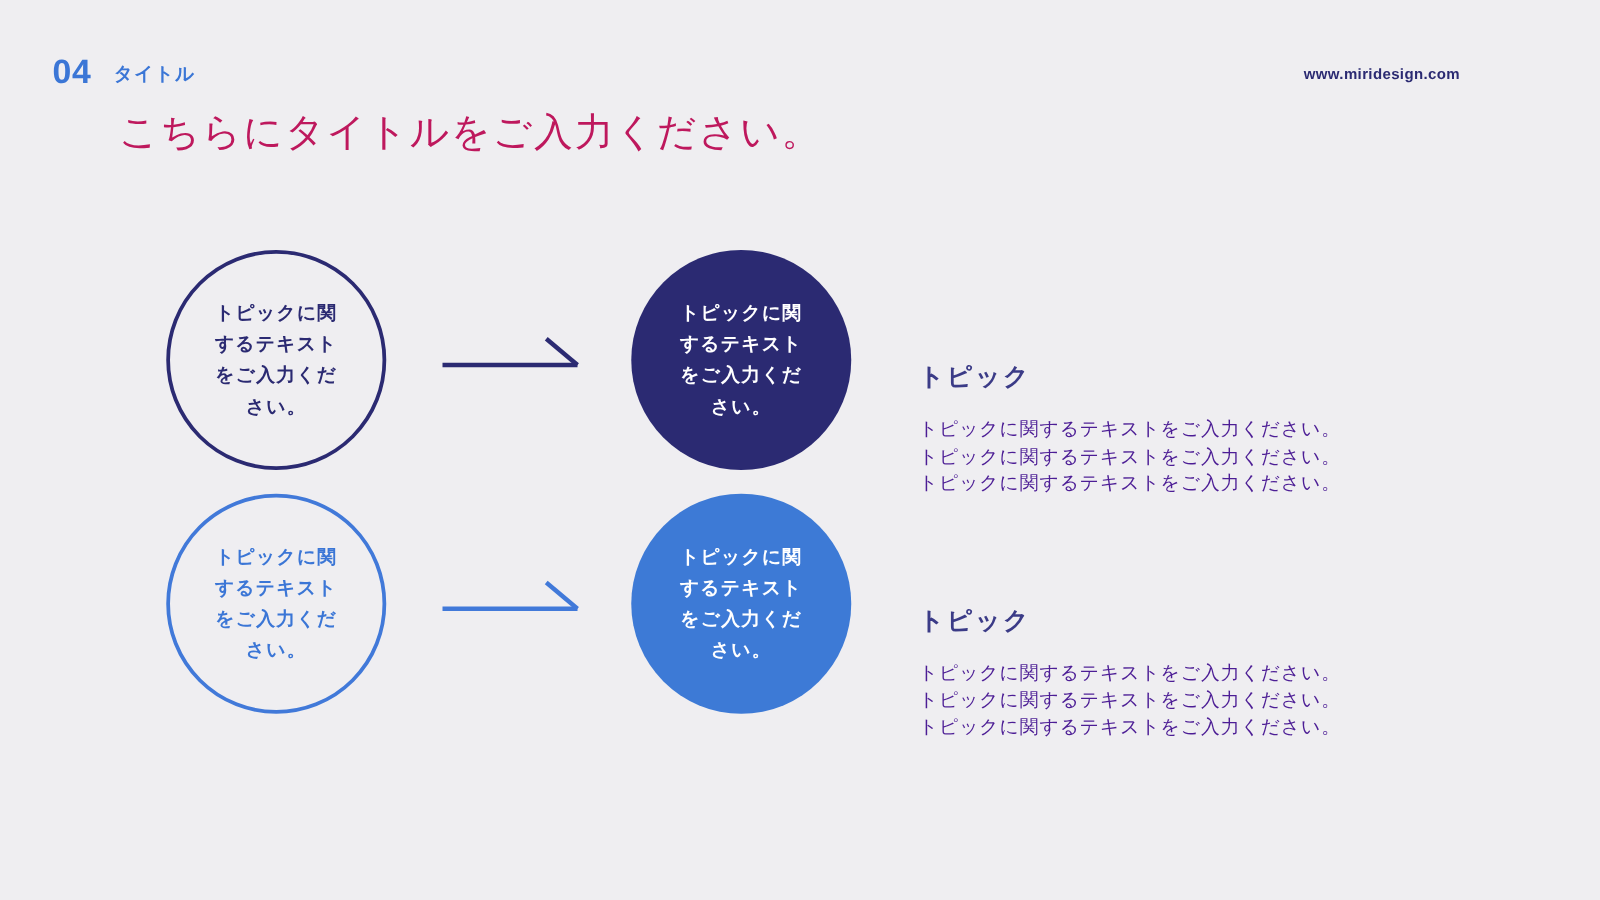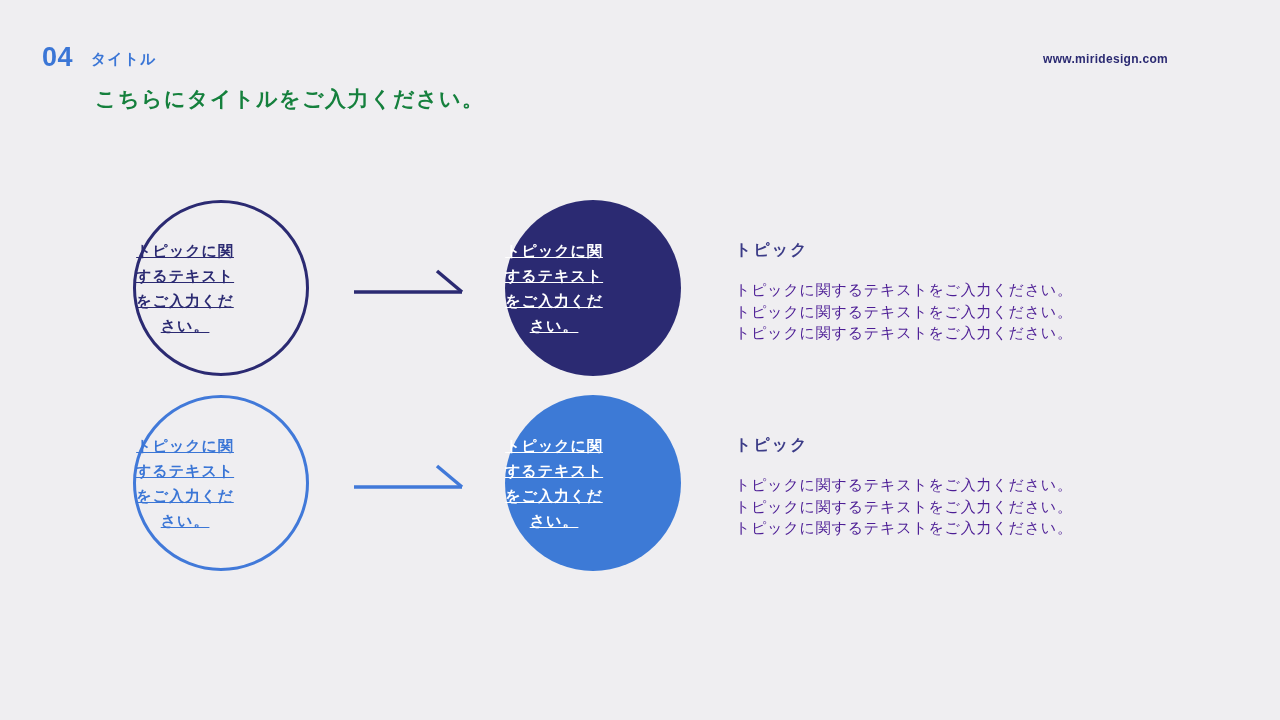--- a/index.html
+++ b/index.html
@@ -31,63 +31,62 @@
     letter-spacing: 0.5px;
   }
   .section-label {
     position: absolute; left: 91px; top: 50px;
     font-size: 15px; font-weight: bold; color: #3b76d6;
     letter-spacing: 1px;
     text-align: right;
   }
   .slide-title {
     position: absolute; left: 95px; top: 85px;
-    font-size: 21px; font-weight: bold; color: #15803d;
+    font-size: 31px; font-weight: normal; color: #be185d;
     letter-spacing: 1.5px;
   }
   .website {
     position: absolute; right: 112px; top: 52px;
     font-size: 12px; font-weight: bold; color: #2b2a72;
     letter-spacing: 0.3px;
   }
 
   
   .row { position: absolute; left: 0; width: 1280px; height: 180px; }
   .row-1 { top: 200px; }
   .row-2 { top: 395px; }
 
   .circle {
     position: absolute; top: 0;
     width: 176px; height: 176px;
     border-radius: 50%;
-    display: flex; align-items: center; justify-content: flex-start;
+    display: flex; align-items: center; justify-content: center;
     text-align: center;
-    text-decoration: underline;
   }
   .circle-src { left: 133px; }
   .circle-dst { left: 505px; }
 
   .row-1 .circle-src { border: 3px solid #2b2a72; color: #2b2a72; background: transparent; }
   .row-1 .circle-dst { background: #2b2a72; color: #ffffff; }
   .row-2 .circle-src { border: 3px solid #4179d9; color: #3b76d6; background: transparent; }
   .row-2 .circle-dst { background: #3d7ad6; color: #ffffff; }
 
   .circle-text {
     font-size: 15px; font-weight: bold; line-height: 25px;
     letter-spacing: 1px;
   }
 
   .arrow-svg { position: absolute; left: 352px; top: 68px; }
   .row-1 .arrow-line { stroke: #2b2a72; }
   .row-2 .arrow-line { stroke: #4179d9; }
 
   .text-block { position: absolute; left: 735px; top: 40px; width: 420px; }
   .topic-heading {
-    font-size: 16px; font-weight: bold; color: #3b3b87;
-    letter-spacing: 2px; margin-bottom: 18px;
+    font-size: 20px; font-weight: bold; color: #3b3b87;
+    letter-spacing: 2px; margin-bottom: 18px; margin-top: 48px;
   }
   .topic-body p {
     font-size: 15px; color: #4c1d95;
     line-height: 21.5px; letter-spacing: 0.8px;
   }
 
   
   .page-number-wrap {
     position: absolute; right: 38px; top: 666px;
     width: 52px; text-align: right;

